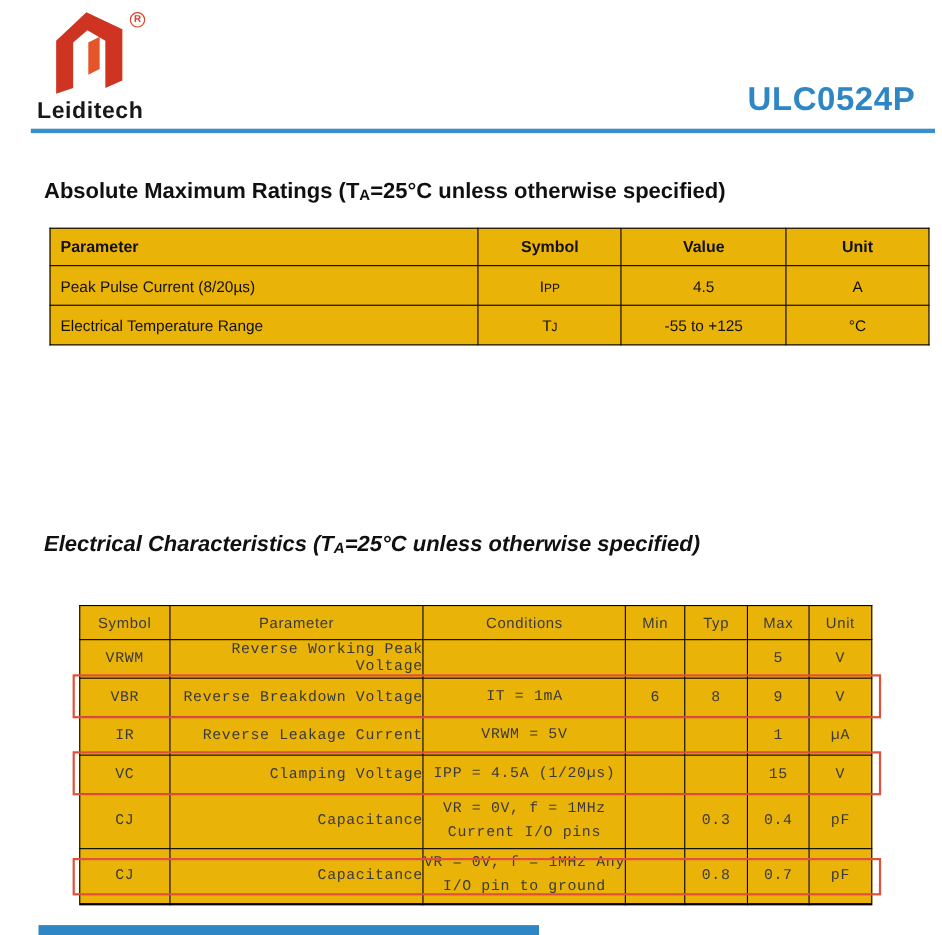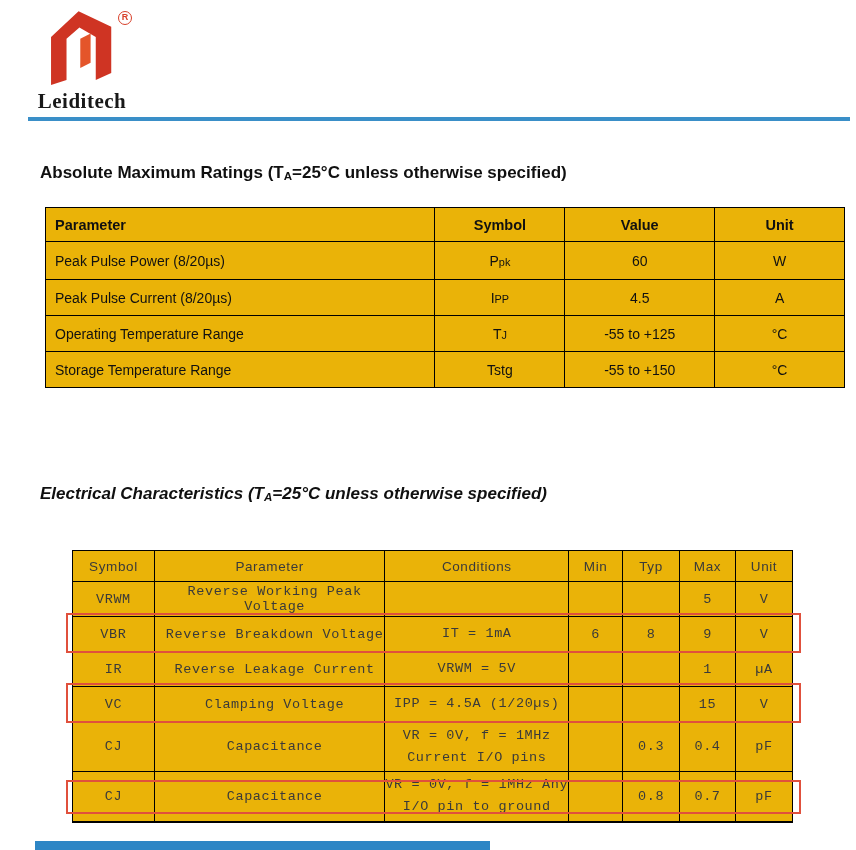--- a/index.html
+++ b/index.html
@@ -4,28 +4,28 @@
 <style>
   * { margin:0; padding:0; box-sizing:border-box; }
   body { background:#fff; font-family:"Liberation Sans", sans-serif; }
   .page { position:relative; width:856px; height:850px; background:#fff; overflow:hidden; margin:0 auto; }
 
   
   .logo-block { position:absolute; left:32px; top:6px; width:100px; text-align:center; }
   .logo-mark { display:block; margin:0 auto; }
   .reg-mark { position:absolute; left:86px; top:5px; width:14px; height:14px; border:1.5px solid #d8402a;
               border-radius:50%; color:#d8402a; font-size:9px; line-height:11px; font-weight:bold; text-align:center; }
-  .logo-text { font-family:Liberation Serif, serif; font-weight:bold; font-size:21px; color:#181818;
+  .logo-text { font-family:Liberation Sans, sans-serif; font-weight:bold; font-size:21px; color:#181818;
                letter-spacing:0.5px; margin-top:-3px; }
   .product-title { position:absolute; top:74px; right:24px; font-size:30px; font-weight:bold;
                    color:#2e86c5; letter-spacing:0.5px; }
   .header-rule { position:absolute; top:117px; left:28px; right:6px; height:4px; background:#3a8fc8; }
 
   
-  .sec-heading { position:absolute; left:40px; font-size:17px; font-weight:bold; color:#101010; }
+  .sec-heading { position:absolute; left:40px; font-size:20px; font-weight:bold; color:#101010; }
   .sec-heading .hsub { font-size:0.68em; vertical-align:-2px; font-weight:bold; }
   #heading1 { top:163px; }
   #heading2 { top:484px;font-style:italic; }
 
   
   table { border-collapse:collapse; position:absolute; background:#eab308; }
   td, th { border:1px solid #000; text-align:center; vertical-align:middle; }
 
   
   #abs-table { top:207px; left:45px; width:800px; font-size:14px; color:#111; }
@@ -36,41 +36,42 @@
   #abs-table tr.h54 td { height:54px; }
   #abs-table .cell-line { line-height:26px; }
   .sub { font-size:0.78em; }
 
   
   #elec-table { top:550px; left:72px; width:721px; font-size:13.5px; color:#3a3a3a;
                 letter-spacing:0.6px; border-bottom:2px solid #000; }
   #elec-table th { height:31px; font-weight:normal; }
   #elec-table td { height:35px;font-family:Liberation Mono, monospace; }
   #elec-table tr.tall td { height:50px; }
-  #elec-table td.left { text-align:center; padding-left:10px; }
+  #elec-table td.left { text-align:right; padding-left:10px; }
   #elec-table .cond-line { line-height:22px; white-space:nowrap; }
 
   .red-box { position:absolute; border:2px solid #e0503c; pointer-events:none; background:transparent; }
 
   .footer-bar { position:absolute; left:35px; top:841px; width:455px; height:9px; background:#2e86c5; }
 </style>
 </head>
 <body>
 
 <div class="page">
 
   <div class="logo-block">
     <svg class="logo-mark" width="86" height="86" viewBox="0 0 100 100">
       <path d="M14 92 L14 36 L46 6 L84 24 L84 78 L66 86 L66 36 L47 25 L32 38 L32 86 Z" fill="#cf3423"></path>
       <path d="M48 38 L60 32 L60 66 L48 72 Z" fill="#e4552a"></path>
     </svg>
     <span class="reg-mark">R</span>
     <div class="logo-text">Leiditech</div>
   </div>
 
+  <div class="product-title">ULC0524P</div>
 
   <div class="header-rule"></div>
 
   <h2 class="sec-heading" id="heading1"><span>Absolute Maximum Ratings (T</span><span class="hsub">A</span><span>=25°C unless otherwise specified)</span></h2>
 
   <table id="abs-table">
     <colgroup>
         <col style="width:390px">
         <col style="width:130px">
         <col style="width:150px">
@@ -78,57 +79,37 @@
       </colgroup>
     <thead>
         <tr>
           <th class="left">Parameter</th>
           <th>Symbol</th>
           <th>Value</th>
           <th>Unit</th>
         </tr>
       </thead>
     <tbody>
-        <tr class="h38">
-          <td class="left">
-            <div class="cell-line">Peak Pulse Power (8/20µs)</div>
-          </td>
-          <td><span>P</span><span class="sub">pk</span></td>
-          <td>
-            <div class="cell-line">60</div>
-          </td>
-          <td>W</td>
-        </tr>
         <tr class="h36">
           <td class="left">
             <div class="cell-line">Peak Pulse Current (8/20µs)</div>
           </td>
           <td><span>I</span><span class="sub">PP</span></td>
           <td>
             <div class="cell-line">4.5</div>
           </td>
           <td>A</td>
         </tr>
         <tr class="h36">
           <td class="left">
-            <div class="cell-line">Operating Temperature Range</div>
+            <div class="cell-line">Electrical Temperature Range</div>
           </td>
           <td><span>T</span><span class="sub">J</span></td>
           <td>
             <div class="cell-line">-55 to +125</div>
-          </td>
-          <td>°C</td>
-        </tr>
-        <tr class="h36">
-          <td class="left">
-            <div class="cell-line">Storage Temperature Range</div>
-          </td>
-          <td><span>Tstg</span></td>
-          <td>
-            <div class="cell-line">-55 to +150</div>
           </td>
           <td>°C</td>
         </tr>
       </tbody>
   </table>
 
   <h2 class="sec-heading" id="heading2"><span>Electrical Characteristics (T</span><span class="hsub">A</span><span>=25°C unless otherwise specified)</span></h2>
 
   <table id="elec-table">
     <colgroup>

